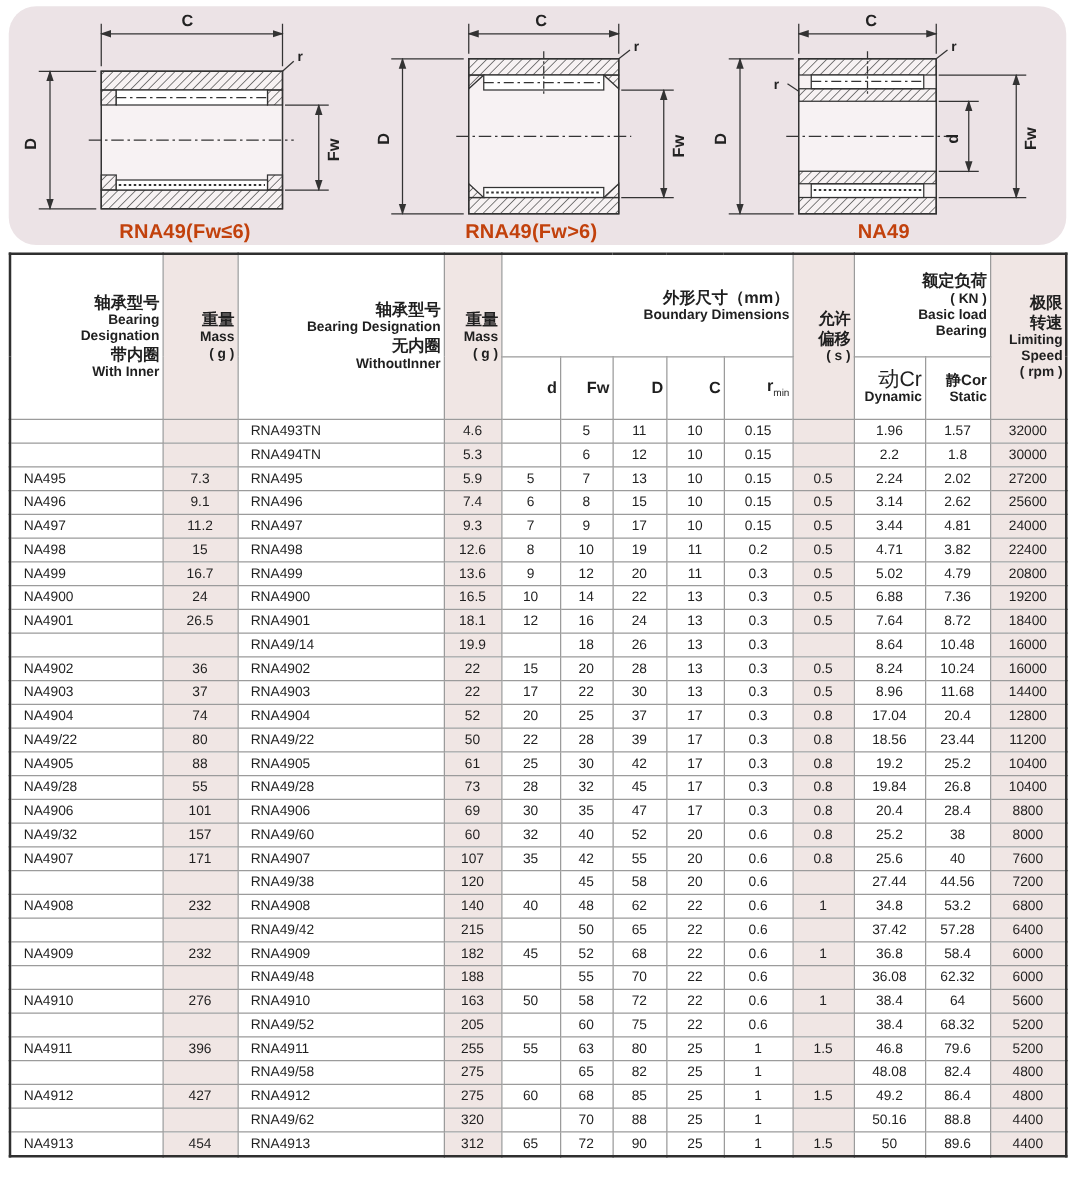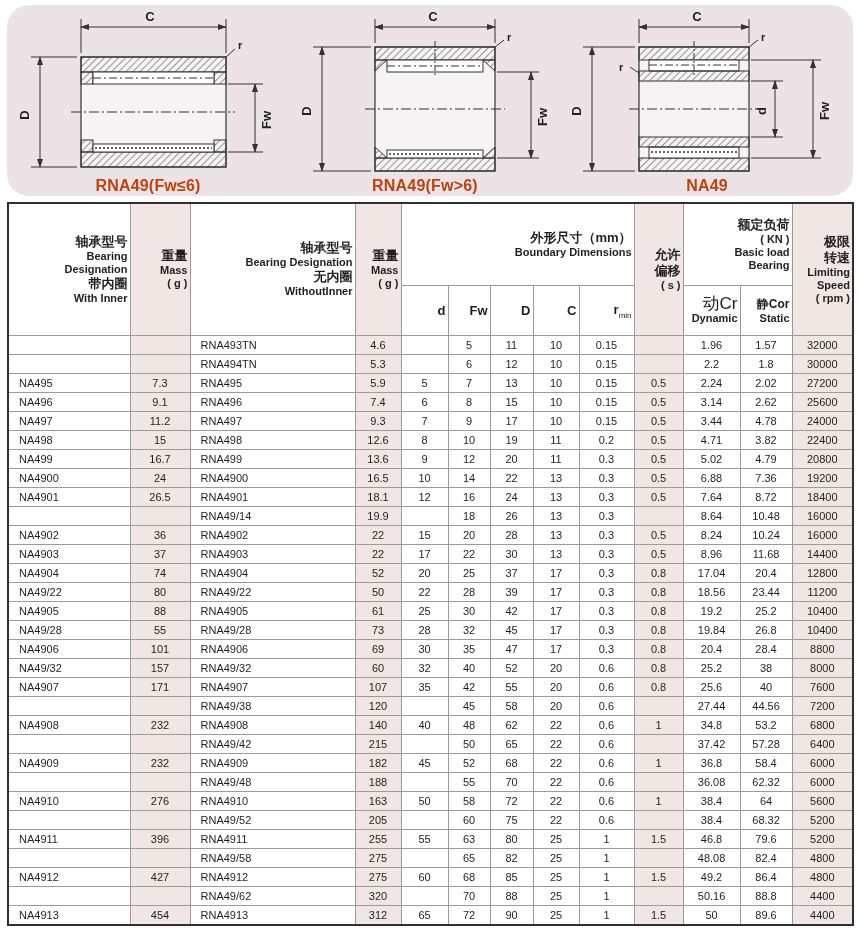--- a/index.html
+++ b/index.html
@@ -333,21 +333,21 @@
         <td class="shade">11.2</td>
         <td class="left">RNA497</td>
         <td class="shade">9.3</td>
         <td>7</td>
         <td>9</td>
         <td>17</td>
         <td>10</td>
         <td>0.15</td>
         <td class="shade">0.5</td>
         <td>3.44</td>
-        <td>4.78</td>
+        <td>4.81</td>
         <td class="shade">24000</td>
       </tr>
       <tr>
         <td class="left">NA498</td>
         <td class="shade">15</td>
         <td class="left">RNA498</td>
         <td class="shade">12.6</td>
         <td>8</td>
         <td>10</td>
         <td>19</td>
@@ -519,21 +519,21 @@
         <td>17</td>
         <td>0.3</td>
         <td class="shade">0.8</td>
         <td>20.4</td>
         <td>28.4</td>
         <td class="shade">8800</td>
       </tr>
       <tr>
         <td class="left">NA49/32</td>
         <td class="shade">157</td>
-        <td class="left">RNA49/32</td>
+        <td class="left">RNA49/60</td>
         <td class="shade">60</td>
         <td>32</td>
         <td>40</td>
         <td>52</td>
         <td>20</td>
         <td>0.6</td>
         <td class="shade">0.8</td>
         <td>25.2</td>
         <td>38</td>
         <td class="shade">8000</td>

